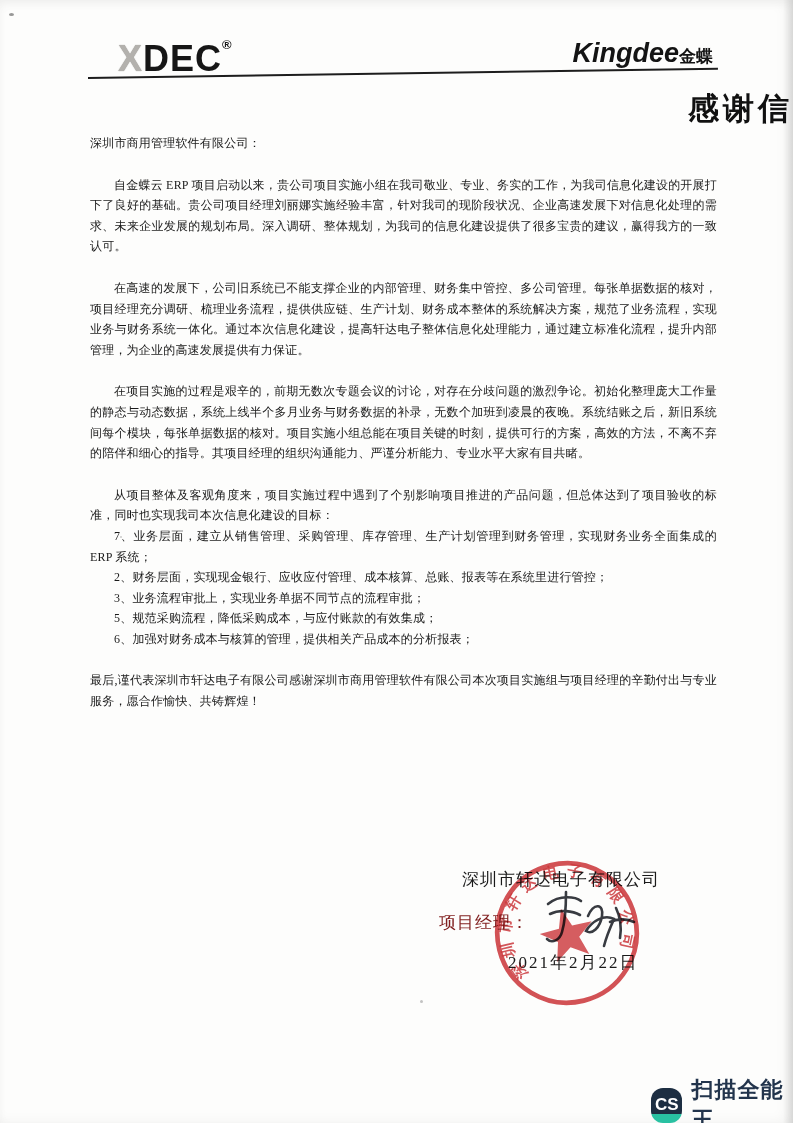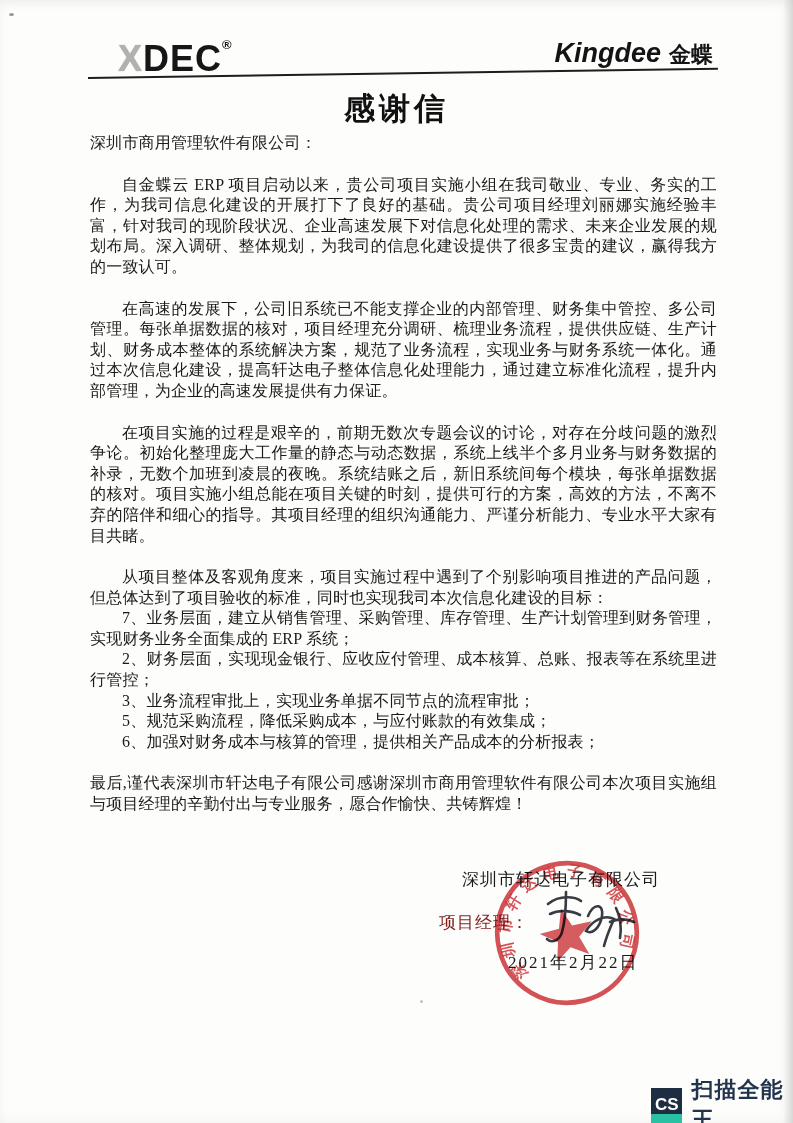--- a/index.html
+++ b/index.html
@@ -22,35 +22,35 @@
     margin-left:20px;
   }
   .logo-xdec .x{color:#b3b1ad;text-shadow:0 0 1px #8e8c88;}
   .logo-xdec sup{font-size:13px;vertical-align:22px;font-weight:bold;}
   .logo-kingdee{
     position:absolute;right:80px;top:40px;
     font-family:"Liberation Sans","DejaVu Sans",sans-serif;
     line-height:1;color:#141414;white-space:nowrap;
   }
   .logo-kingdee .en{font-weight:bold;font-style:italic;font-size:27px;letter-spacing:0px;}
-  .logo-kingdee .cn{font-weight:bold;font-size:22px;margin-left:8px;font-family:Liberation Mono, monospace;}
+  .logo-kingdee .cn{font-weight:bold;font-size:17px;margin-left:0;font-family:Liberation Mono, monospace;}
   .header-rule{
     position:absolute;left:88px;top:77px;width:630px;height:2px;
     background:#1d1d1d;transform:rotate(-0.85deg);transform-origin:left center;
   }
   
   .title{
     position:absolute;left:0;top:88px;width:100%;
-    text-align:center;font-size:31px;font-weight:bold;letter-spacing:4px;
+    text-align:right;font-size:31px;font-weight:bold;letter-spacing:4px;
     color:#111;
   }
   
   .letter-body{
     position:absolute;left:90px;top:133px;width:627px;
-    font-size:16px;line-height:20.6px;letter-spacing:0.2px;
+    font-size:12px;line-height:20.6px;letter-spacing:0.2px;
     color:#1a1a1a;text-align:justify;
   }
   .letter-body p{margin:0;}
   .greeting{margin-bottom:0;}
   .para{text-indent:2em;margin-top:21px !important;}
   .item{text-indent:2em;margin-top:0 !important;}
   .closing{margin-top:21px !important;text-indent:0;}
   
   .sig-company{
     position:absolute;left:462px;top:868px;
@@ -73,21 +73,21 @@
     position:absolute;left:540px;top:888px;width:110px;height:78px;
     mix-blend-mode:multiply;
   }
   
   .cs-badge{
     position:absolute;left:651px;top:1075px;
     display:flex;align-items:center;
     font-family:"Liberation Sans","DejaVu Sans",sans-serif;
   }
   .cs-icon{
-    width:35px;height:35px;border-radius:0;
+    width:35px;height:35px;border-radius:12px;
     background:linear-gradient(to bottom,#1d2e42 0%,#1d2e42 74%,#29c1a2 74%,#29c1a2 100%);
     color:#ffffff;font-weight:bold;font-size:17px;
     display:flex;align-items:center;justify-content:flex-start;
     padding-left:4px;box-sizing:border-box;
     line-height:26px;
   }
   .cs-label{
     margin-left:9px;font-size:22px;font-weight:bold;color:#22344c;letter-spacing:1px;
   }
   

